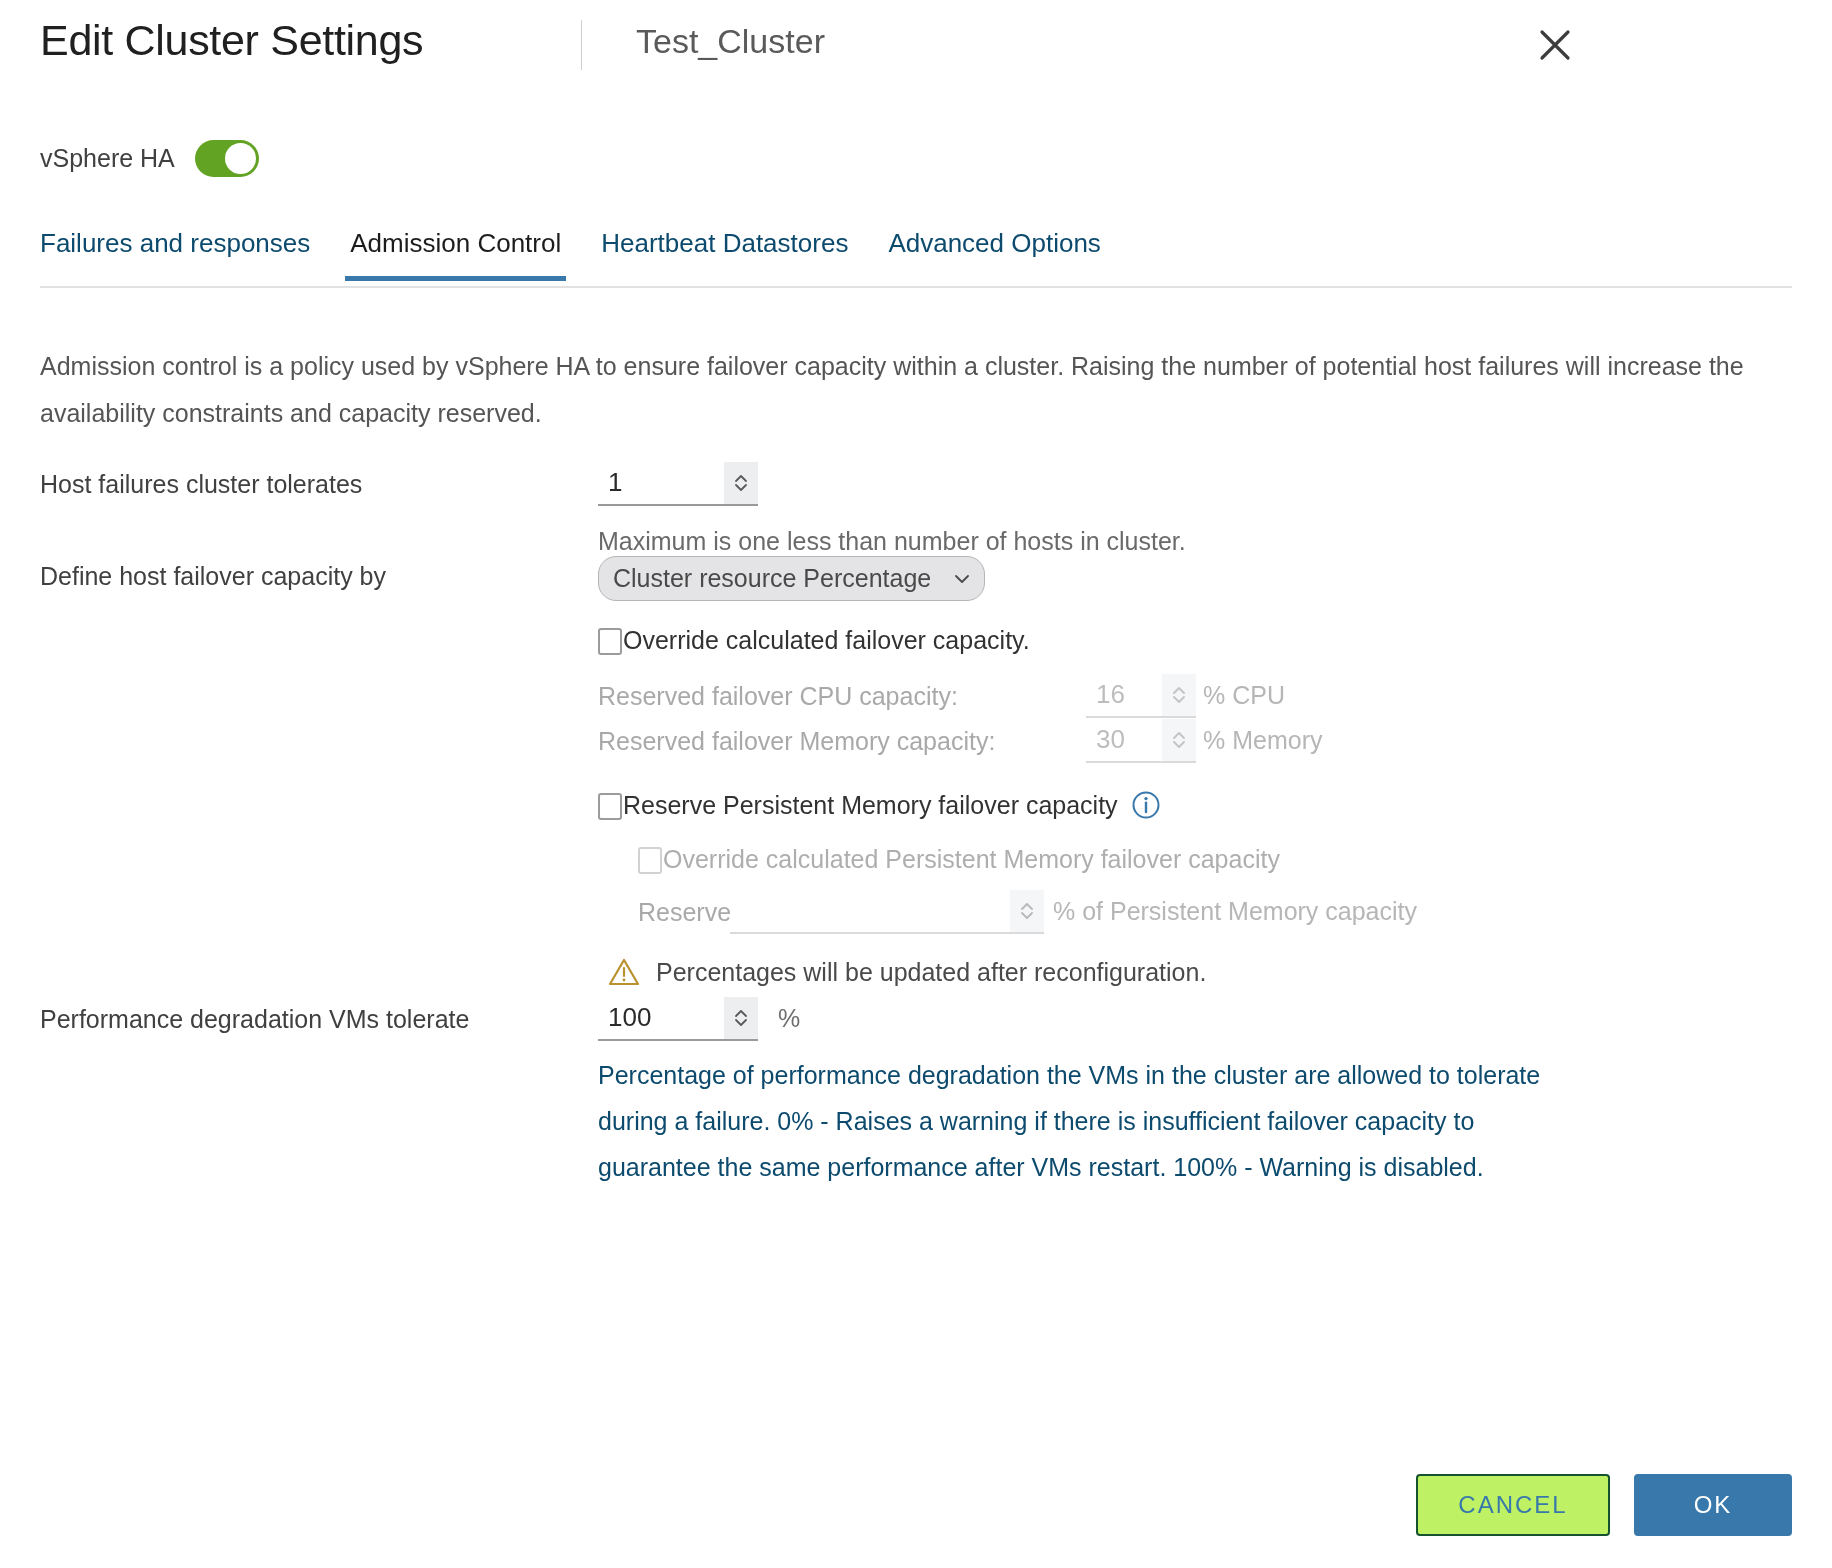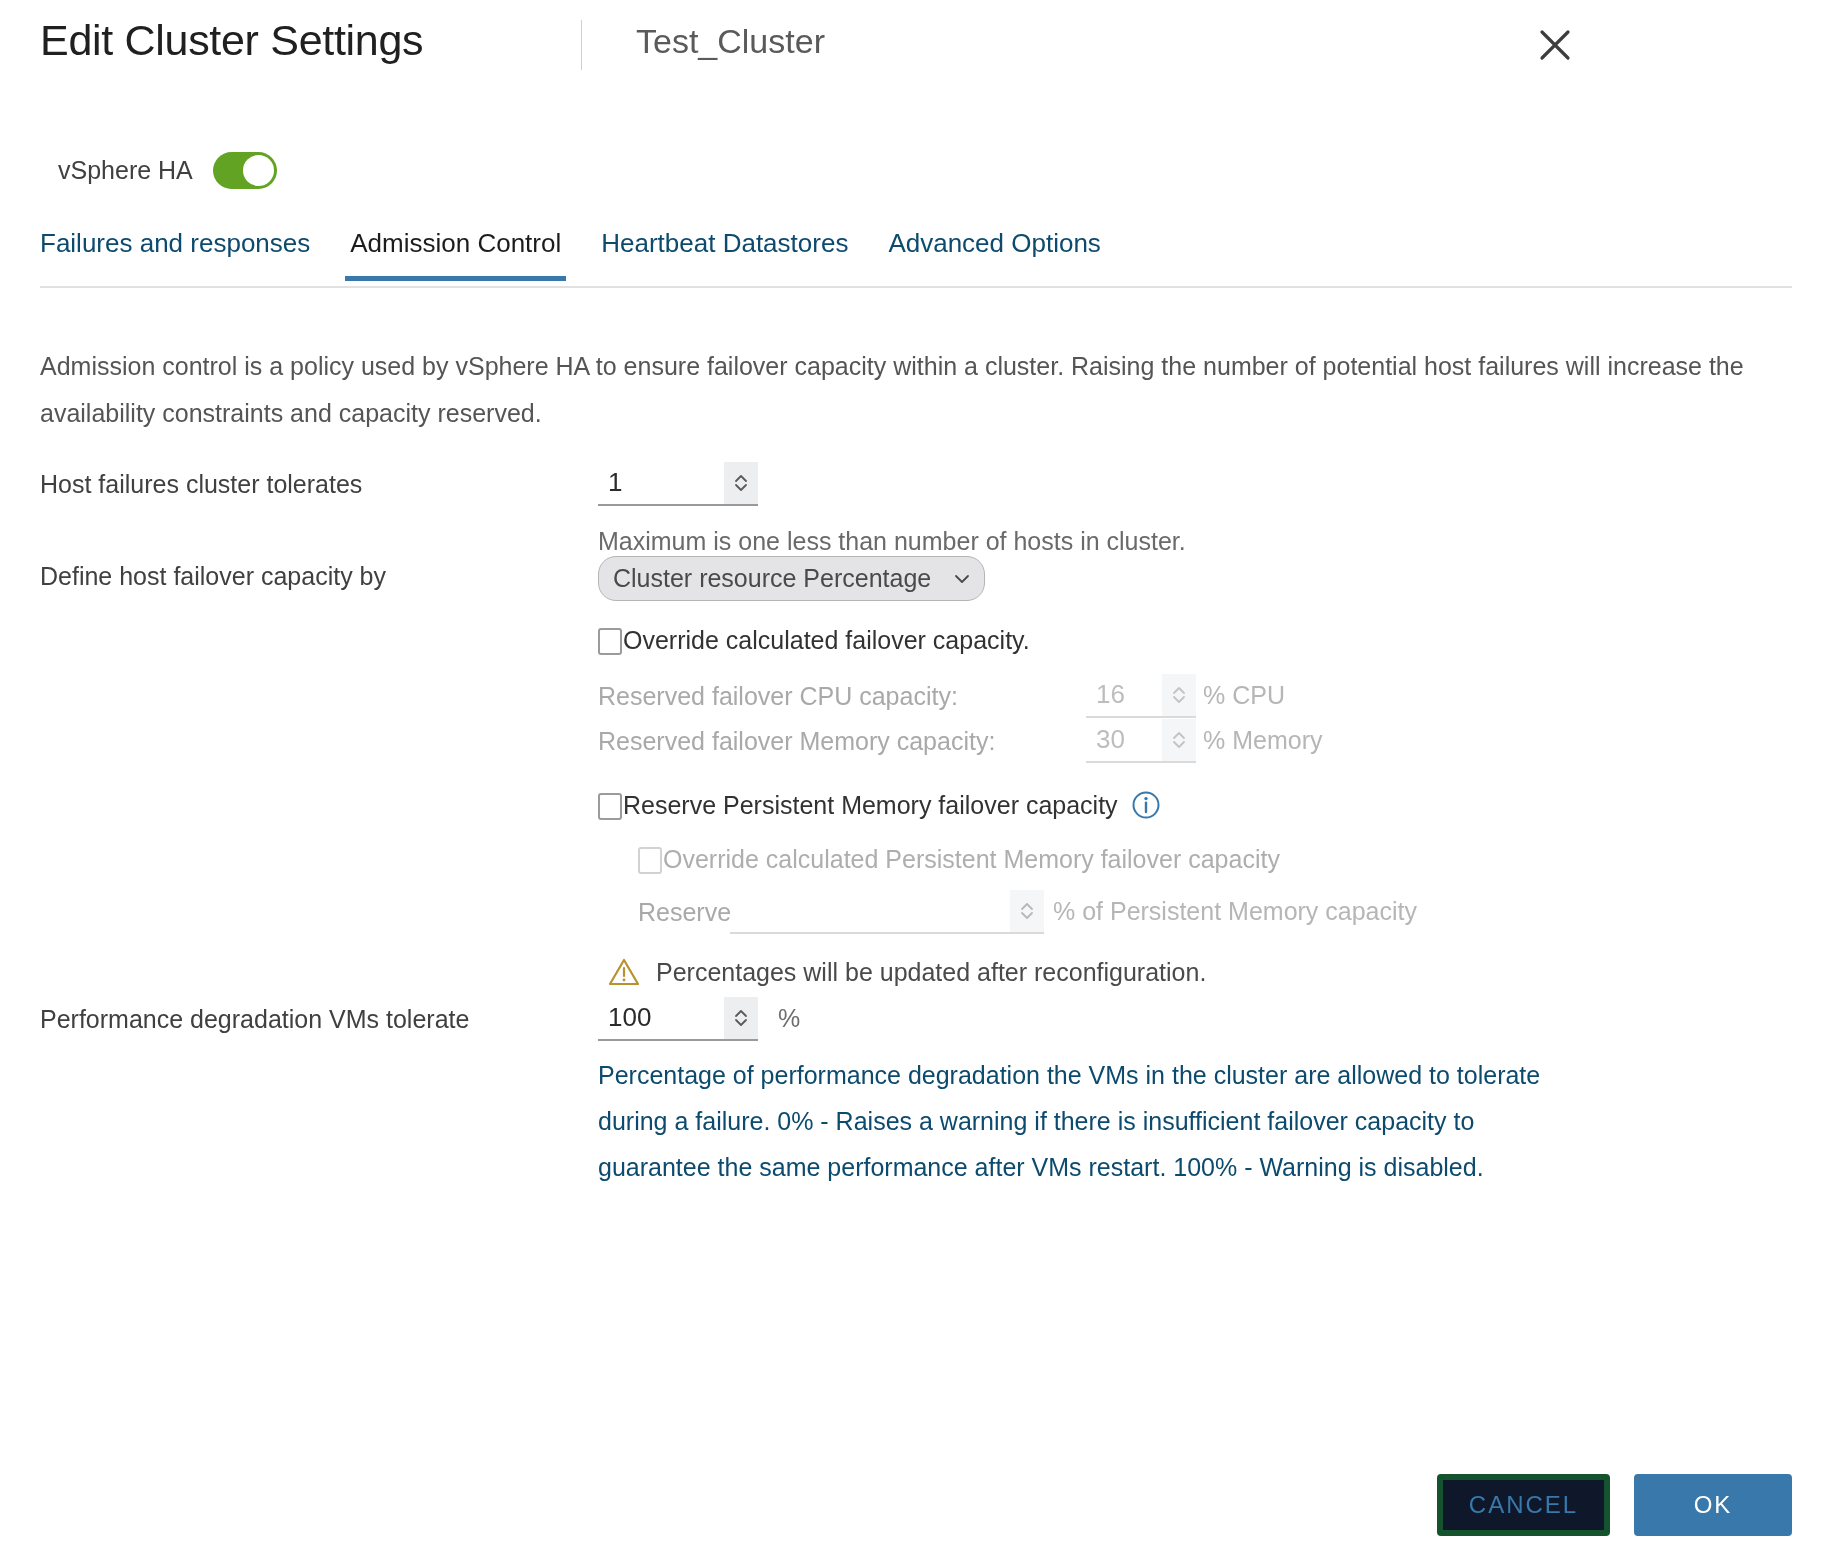--- a/index.html
+++ b/index.html
@@ -49,24 +49,23 @@
     position: absolute;
     right: 22px; top: 22px;
     width: 46px; height: 46px;
     cursor: pointer;
   }
   .close-btn svg { display: block; }
 
   
   .ha-row {
     position: absolute;
-    left: 40px; top: 152px;
+    left: 40px; top: 140px;
     display: flex;
     align-items: center;
-    margin-left: 18px;
   }
   .ha-label {
     font-size: 25px;
     color: #404040;
     margin-right: 20px;
   }
   .toggle {
     position: relative;
     width: 64px; height: 37px;
     border-radius: 19px;
@@ -272,24 +271,24 @@
     display: flex;
     align-items: center;
     justify-content: center;
     font-size: 24px;
     letter-spacing: 2px;
     cursor: pointer;
     box-sizing: border-box;
   }
   .btn-cancel {
     right: 222px;
-    width: 173px;
-    border: 6px solid #14532d;
+    width: 194px;
+    border: 2px solid #14532d;
     color: #3878ab;
-    background: #0f172a;
+    background: #bef264;
   }
   .btn-ok {
     right: 40px;
     width: 158px;
     background: #3878ab;
     color: #ffffff;
     border: 2px solid #3878ab;
   }
 </style>
 </head>

